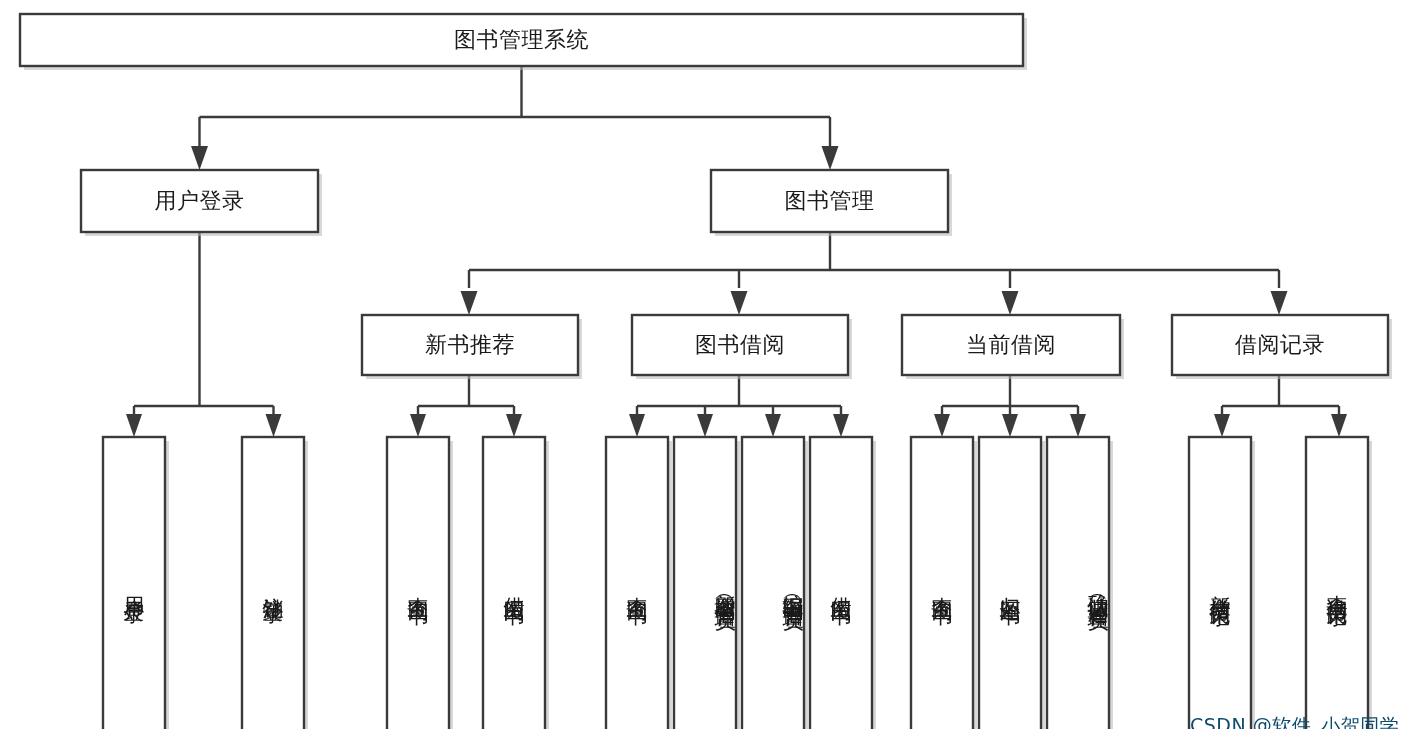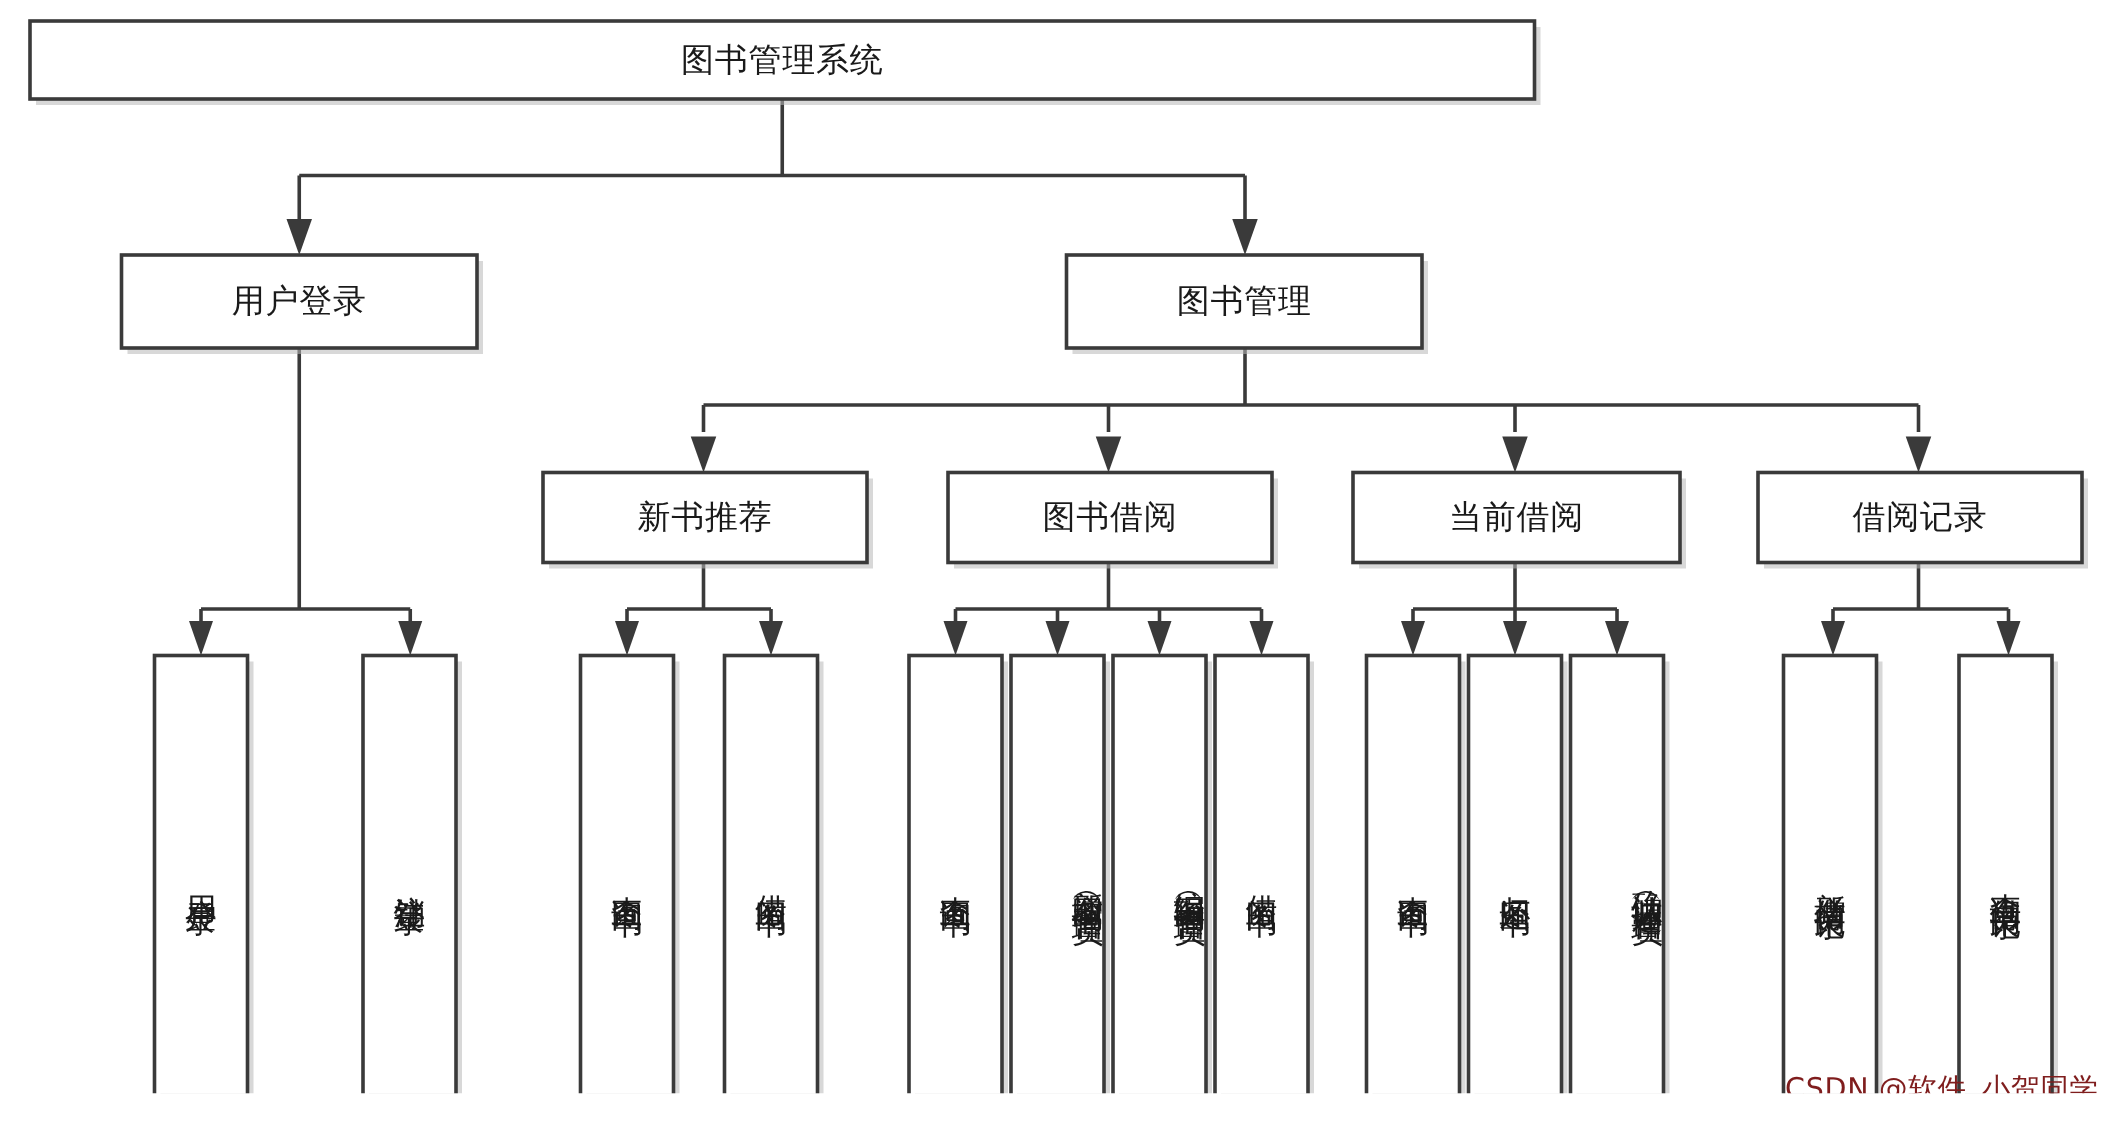--- a/index.html
+++ b/index.html
@@ -65,21 +65,21 @@
     align-items: center;
     justify-content: center;
     text-align: center;
     white-space: nowrap;
     pointer-events: none;
   }
   .watermark {
     position: absolute;
     font-family: "DejaVu Sans", "Liberation Sans", sans-serif;
     font-size: 19px;
-    color: #7f1d1d;
+    color: #0c4a6e;
     white-space: nowrap;
     letter-spacing: 0.5px;
   }
 </style>
 </head>
 <body>
 
 <div id="canvas">
 
   <svg class="diagram" viewBox="0 0 1405 747" xmlns="http://www.w3.org/2000/svg">

